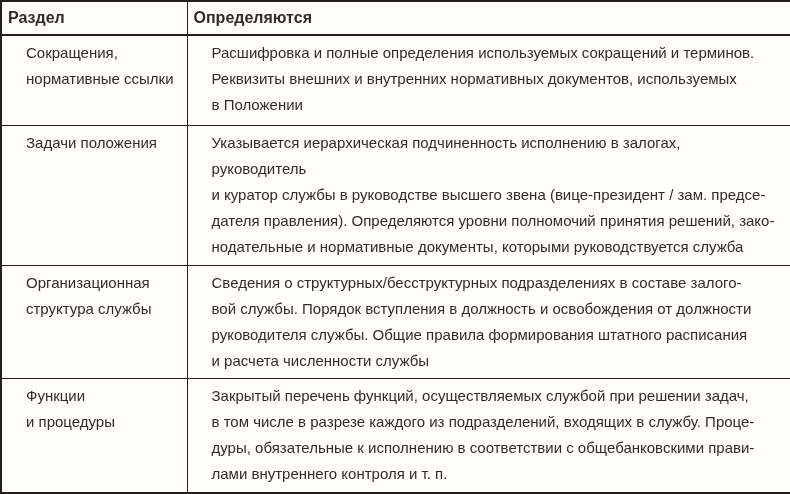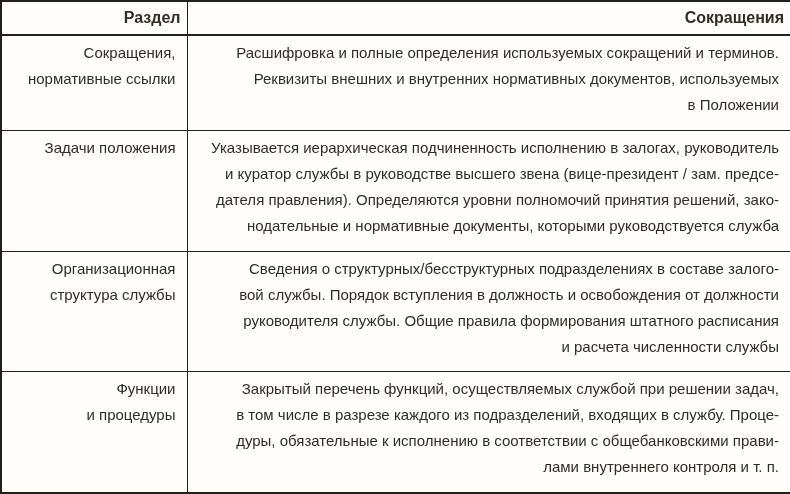--- a/index.html
+++ b/index.html
@@ -27,51 +27,51 @@
   table.doc-table td {
     border: 1.5px solid #241f1b;
     color: #322c27;
     box-sizing: border-box;
     overflow: hidden;
   }
   table.doc-table th {
     border-bottom-width: 2px;
     font-size: 16px;
     font-weight: bold;
-    text-align: right;
+    text-align: left;
     vertical-align: middle;
     height: 34px;
     padding: 2px 6px;
   }
   table.doc-table td {
     font-size: 15px;
     line-height: 26px;
     vertical-align: top;
-    text-align: right;
-    padding: 4px 11px 4px 12px;
+    text-align: left;
+    padding: 4px 11px 4px 24px;
     white-space: pre-line;
   }
   table.doc-table { border: 2px solid #241f1b; }
   tr.r-short  { height: 34px; }
   tr.r-3line  { height: 90px; }
   tr.r-4line  { height: 112px; }
 </style>
 </head>
 <body>
 
 <div class="page">
   <table class="doc-table">
     <colgroup>
       <col class="col-section">
       <col class="col-comment">
     </colgroup>
     <thead>
       <tr>
         <th>Раздел</th>
-        <th>Сокращения</th>
+        <th>Определяются</th>
       </tr>
     </thead>
     <tbody>
       <tr class="r-3line">
         <td>Сокращения,
 нормативные ссылки</td>
         <td>Расшифровка и полные определения используемых сокращений и терминов.
 Реквизиты внешних и внутренних нормативных документов, используемых
 в Положении</td>
       </tr>

